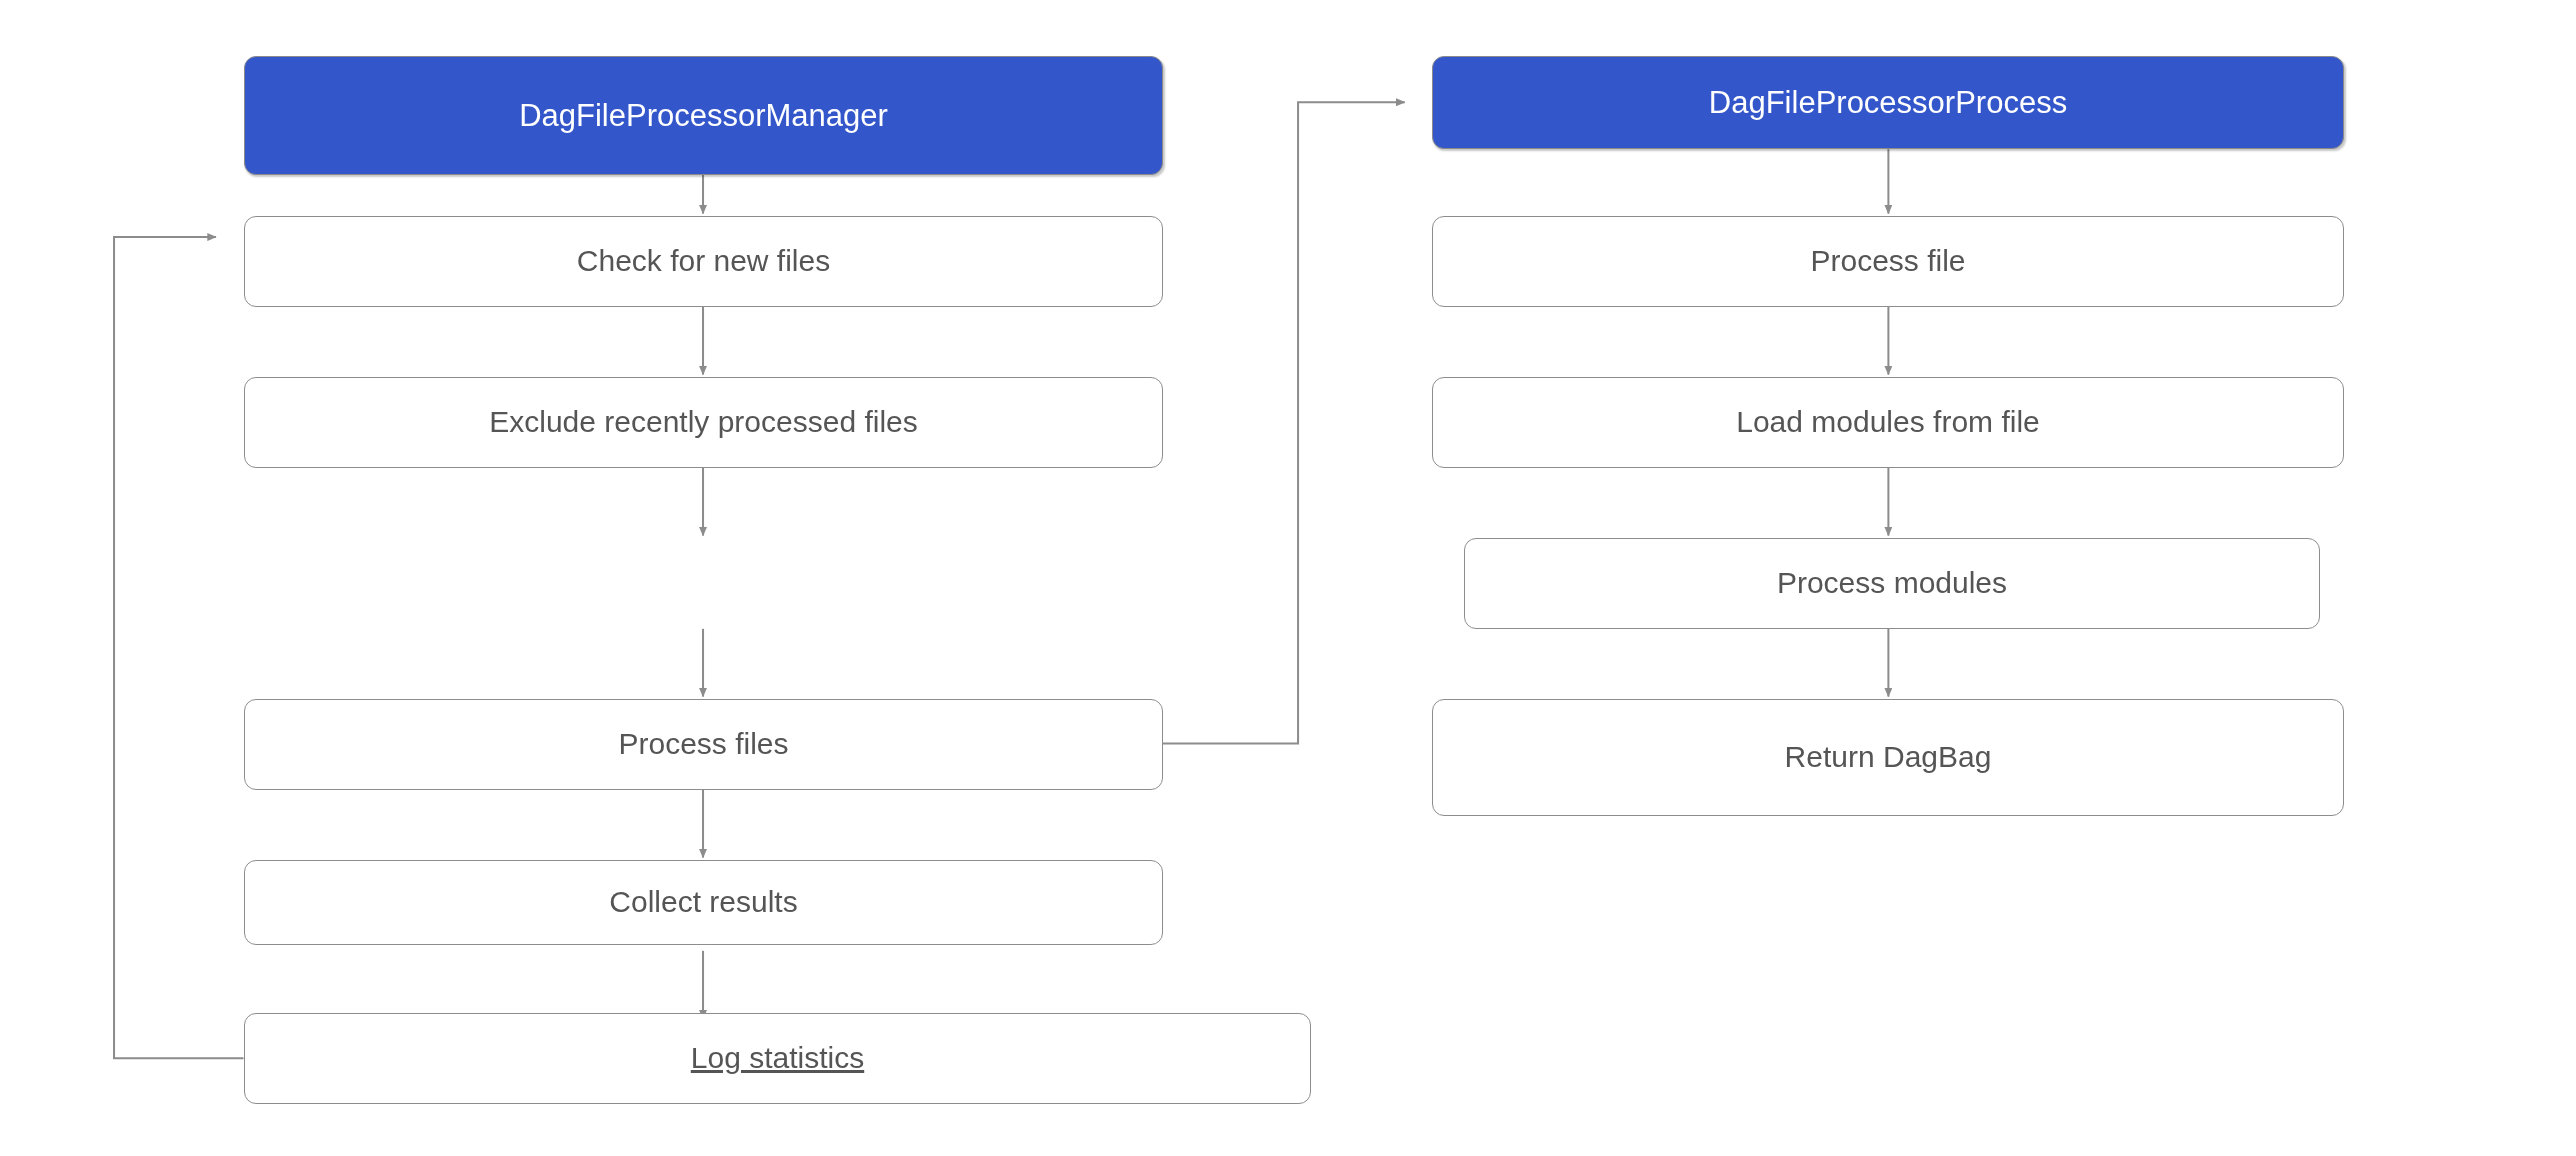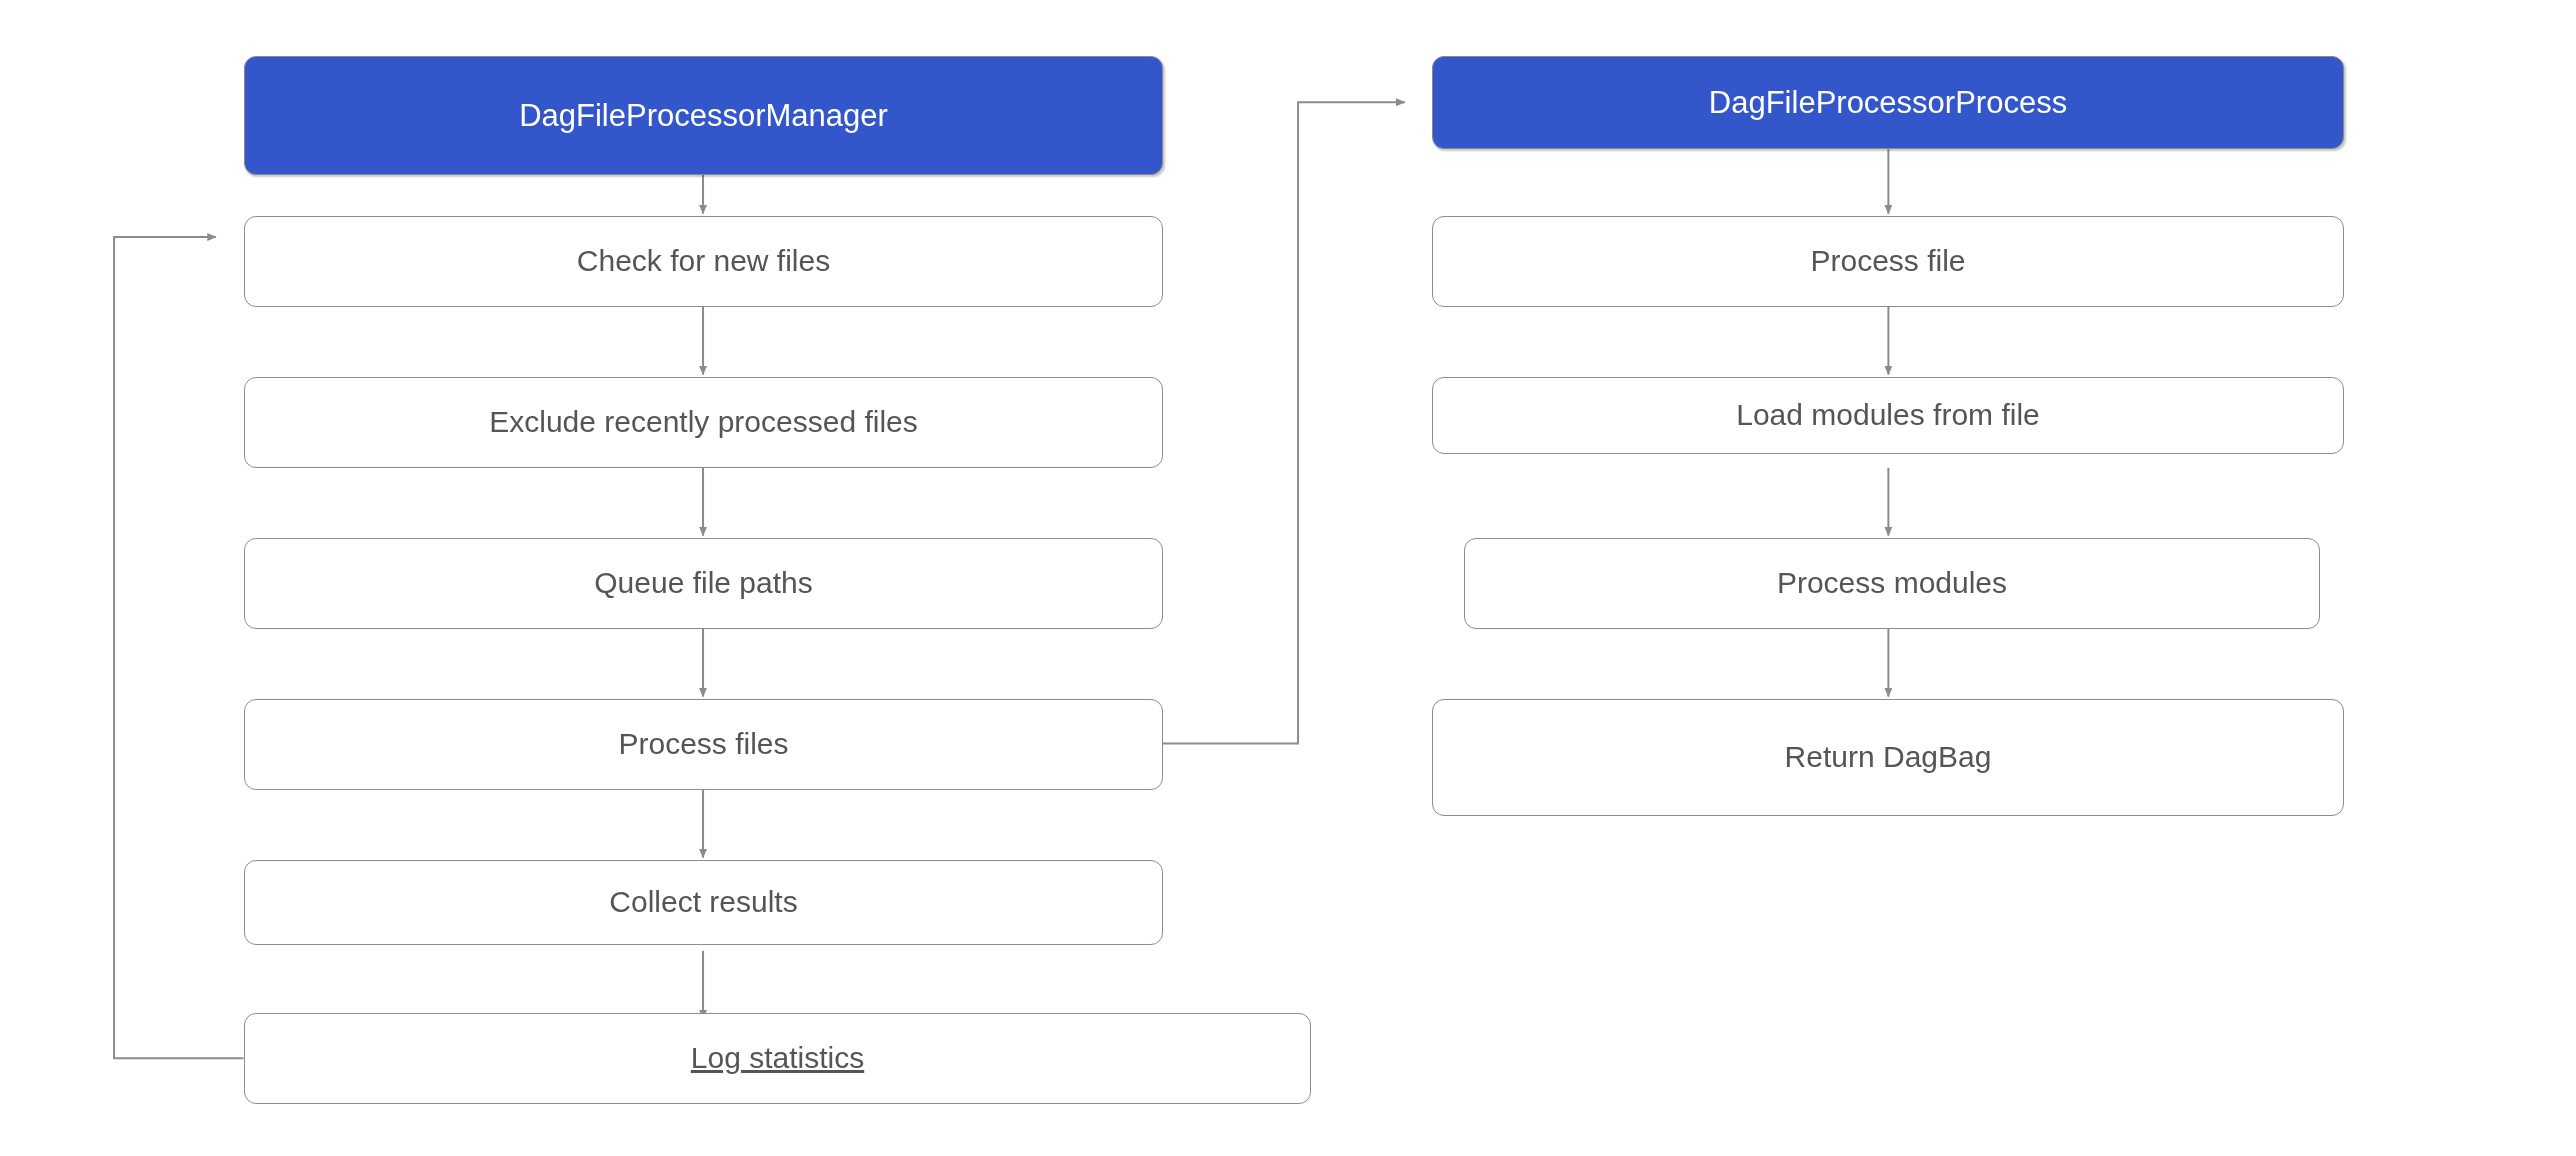--- a/index.html
+++ b/index.html
@@ -92,23 +92,20 @@
   </div>
 
   <div class="node node-step" style="left:244px; top:216px; width:919px; height:91px;">
     <span class="node-label">Check for new files</span>
   </div>
 
   <div class="node node-step" style="left:244px; top:377px; width:919px; height:91px;">
     <span class="node-label">Exclude recently processed files</span>
   </div>
 
-  <div class="node node-step" style="left:244px; top:538px; width:919px; height:91px;">
-    <span class="node-label">Queue file paths</span>
-  </div>
 
   <div class="node node-step" style="left:244px; top:699px; width:919px; height:91px;">
     <span class="node-label">Process files</span>
   </div>
 
   <div class="node node-step" style="left:244px; top:860px; width:919px; height:85px;">
     <span class="node-label">Collect results</span>
   </div>
 
   <div class="node node-step" style="left:244px; top:1013px; width:1067px; height:91px;text-decoration:underline;">
@@ -116,21 +113,21 @@
   </div>
 
   <div class="node node-title" style="left:1432px; top:56px; width:912px; height:93px;">
     <span class="node-label">DagFileProcessorProcess</span>
   </div>
 
   <div class="node node-step" style="left:1432px; top:216px; width:912px; height:91px;">
     <span class="node-label">Process file</span>
   </div>
 
-  <div class="node node-step" style="left:1432px; top:377px; width:912px; height:77px;">
+  <div class="node node-step" style="left:1432px; top:377px; width:912px; height:91px;">
     <span class="node-label">Load modules from file</span>
   </div>
 
   <div class="node node-step" style="left:1432px; top:538px; width:856px; height:91px;margin-left:32px;">
     <span class="node-label">Process modules</span>
   </div>
 
   <div class="node node-step" style="left:1432px; top:699px; width:912px; height:117px;">
     <span class="node-label">Return DagBag</span>
   </div>

